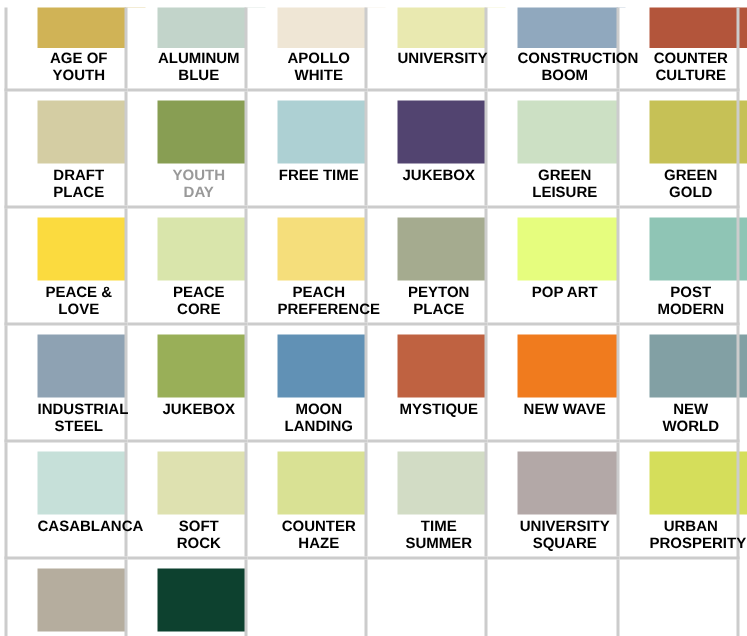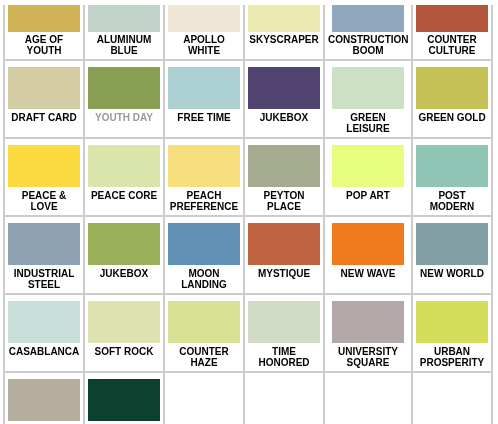--- a/index.html
+++ b/index.html
@@ -5,21 +5,21 @@
 <style>
   html,body{margin:0;padding:0;background:#ffffff;}
   body{width:498px;height:424px;overflow:hidden;
        font-family:"Liberation Sans",sans-serif;}
   #swatch-grid{position:absolute;left:3px;top:5px;
        border-collapse:collapse;border-spacing:0;table-layout:fixed;width:489px;}
   #swatch-grid td{
        border-left:2px solid #cccccc;
        border-bottom:2px solid #cccccc;
        border-top:0;border-right:0;
-       padding:6px 3px 0 3px;
+       padding:6px 3px 0 20px;
        vertical-align:top;text-align:center;
        background:#ffffff;height:70px;}
   #swatch-grid td.col-last{border-right:2px solid #cccccc;}
   #swatch-grid tr.row-first td{padding-top:0;height:54px;}
   #swatch-grid tr.row-first .swatch-chip{height:27px;}
   #swatch-grid tr.row-first .swatch-label{padding-top:3px;}
   .swatch-chip{display:block;width:72px;height:42px;margin:0 auto;background:#ffffff;}
   .swatch-label{display:block;font-size:10px;font-weight:bold;
        line-height:10.7px;color:#000000;padding-top:4px;
        white-space:normal;}
@@ -46,35 +46,35 @@
       <td>
         <span class="swatch-chip" title="ALUMINUM BLUE" style="background-color: rgb(194, 212, 202);"></span>
         <span class="swatch-label">ALUMINUM BLUE</span>
       </td>
       <td>
         <span class="swatch-chip" title="APOLLO WHITE" style="background-color: rgb(239, 230, 213);"></span>
         <span class="swatch-label">APOLLO WHITE</span>
       </td>
       <td>
         <span class="swatch-chip" title="CASABLANCA" style="background-color: rgb(233, 233, 176);"></span>
-        <span class="swatch-label">SKYSCRAPER</span>
+        <span class="swatch-label">UNIVERSITY</span>
       </td>
       <td>
         <span class="swatch-chip" title="CONSTRUCTION BOOM" style="background-color: rgb(144, 168, 190);"></span>
         <span class="swatch-label">CONSTRUCTION BOOM</span>
       </td>
       <td class="col-last">
         <span class="swatch-chip" title="COUNTER CULTURE" style="background-color: rgb(179, 85, 59);"></span>
         <span class="swatch-label">COUNTER CULTURE</span>
       </td>
     </tr>
     <tr>
       <td>
         <span class="swatch-chip" title="DRAFT CARD" style="background-color: rgb(212, 205, 163);"></span>
-        <span class="swatch-label">DRAFT CARD</span>
+        <span class="swatch-label">DRAFT PLACE</span>
       </td>
       <td>
         <span class="swatch-chip" title="EARTH DAY" style="background-color: rgb(136, 158, 83);"></span>
         <span class="swatch-label is-muted">YOUTH DAY</span>
       </td>
       <td>
         <span class="swatch-chip" title="FREE TIME" style="background-color: rgb(173, 208, 211);"></span>
         <span class="swatch-label">FREE TIME</span>
       </td>
       <td>
@@ -150,21 +150,21 @@
       <td>
         <span class="swatch-chip" title="SOFT ROCK" style="background-color: rgb(222, 225, 176);"></span>
         <span class="swatch-label">SOFT ROCK</span>
       </td>
       <td>
         <span class="swatch-chip" title="SUMMER HAZE" style="background-color: rgb(217, 225, 148);"></span>
         <span class="swatch-label">COUNTER HAZE</span>
       </td>
       <td>
         <span class="swatch-chip" title="TIME HONORED" style="background-color: rgb(210, 220, 197);"></span>
-        <span class="swatch-label">TIME HONORED</span>
+        <span class="swatch-label">TIME SUMMER</span>
       </td>
       <td>
         <span class="swatch-chip" title="UNIVERSITY SQUARE" style="background-color: rgb(179, 168, 167);"></span>
         <span class="swatch-label">UNIVERSITY SQUARE</span>
       </td>
       <td class="col-last">
         <span class="swatch-chip" title="URBAN PROSPERITY" style="background-color: rgb(213, 222, 91);"></span>
         <span class="swatch-label">URBAN PROSPERITY</span>
       </td>
     </tr>

